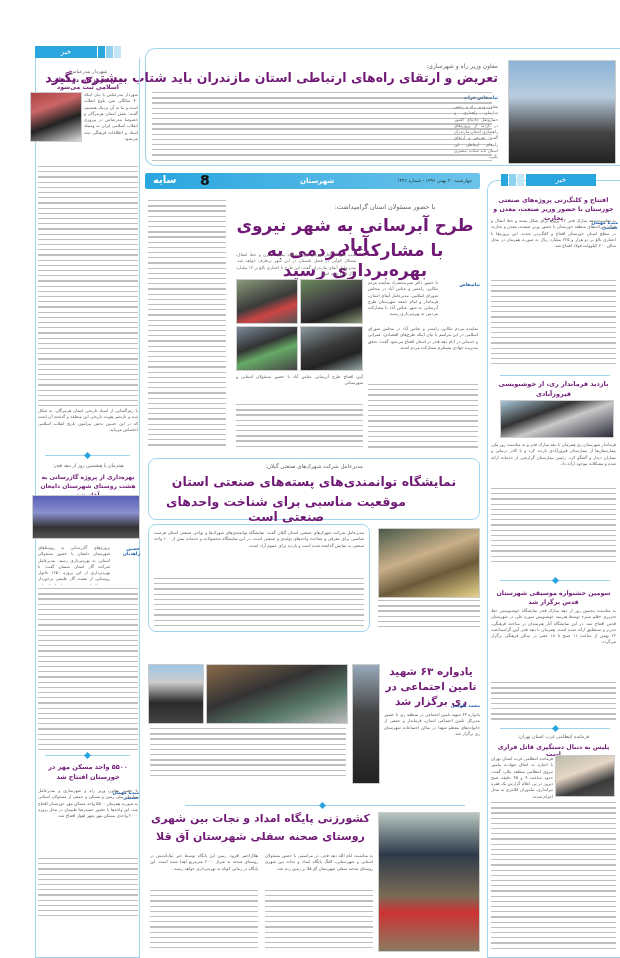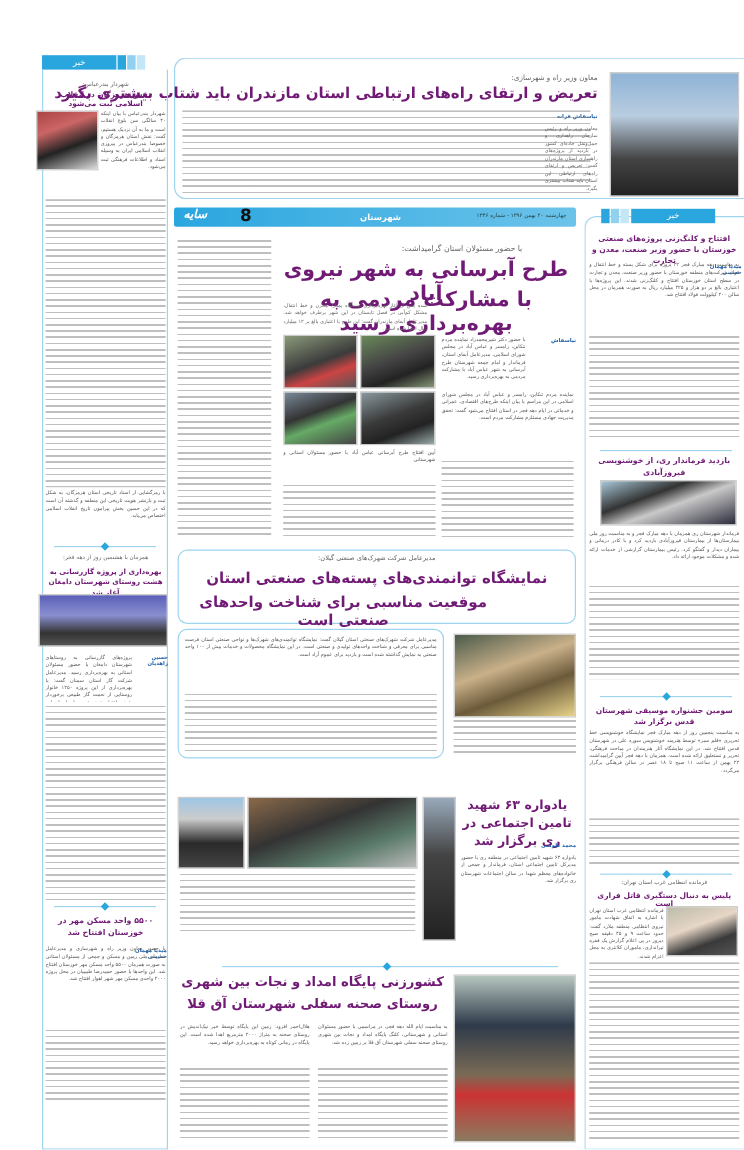--- a/index.html
+++ b/index.html
@@ -56,21 +56,21 @@
 <div class="abs txt lines" style="left:38px;top:588px;width:100px;height:162px"></div>
 <div class="divider" style="left:45px;top:755px;width:85px"></div>
 <div class="dot" style="left:85px;top:753px"></div>
 
 <div class="abs head" style="left:40px;top:762px;width:96px;font-size:6.5px;line-height:10px">۵۵۰۰ واحد مسکن مهر در خوزستان افتتاح شد</div>
 <div class="abs byline" style="left:107px;top:790px;width:32px">میدیا مهمان حسینی</div>
 <div class="abs txt" style="left:38px;top:788px;width:100px;height:68px">با حضور معاون وزیر راه و شهرسازی و مدیرعامل سازمان ملی زمین و مسکن و جمعی از مسئولان استانی به صورت همزمان ۵۵۰۰ واحد مسکن مهر خوزستان افتتاح شد. این واحدها با حضور حمیدرضا طبیبیان در محل پروژه ۲۰۰۰ واحدی مسکن مهر شهر اهواز افتتاح شد.</div>
 <div class="abs txt lines" style="left:38px;top:858px;width:100px;height:60px"></div>
 
 <div class="abs" style="left:145px;top:173px;width:335px;height:16px;background:linear-gradient(90deg,#2aa6df,#6cc3ea);border-radius:2px"></div>
-<div class="abs" style="left:153px;top:174px;color:#fff;font-size:10px;font-weight:bold;font-style:italic">سایه</div>
+<div class="abs" style="left:153px;top:174px;color:#fff;font-size:10px;font-weight:bold;">سایه</div>
 <div class="abs" style="left:200px;top:172px;color:#111;font-size:14px;font-weight:bold">8</div>
 <div class="abs" style="left:300px;top:177px;color:#fff;font-size:7px;font-weight:bold">شهرستان</div>
 <div class="abs" style="right:148px;top:178px;color:#244;font-size:4.6px">چهارشنبه ۲۰ بهمن ۱۳۹۶ - شماره ۱۳۴۶</div>
 
 <div class="abs kicker" style="right:145px;top:203px;width:180px;font-size:6.5px">با حضور مسئولان استان گرامیداشت:</div>
 <div class="abs head" style="right:145px;top:215px;width:240px;font-size:17px">طرح آبرسانی به شهر نیروی آباد</div>
 <div class="abs head" style="right:145px;top:240px;width:240px;font-size:17px">با مشارکت مردمی به بهره‌برداری رسید</div>
 <div class="abs txt lines" style="left:148px;top:200px;width:78px;height:248px"></div>
 <div class="abs photo" style="left:236px;top:279px;width:62px;height:45px;background:linear-gradient(160deg,#8a9a7a,#3b3b3b 50%,#c44 70%,#555)"></div>
 <div class="abs photo" style="left:300px;top:279px;width:63px;height:45px;background:linear-gradient(160deg,#6a8a5a,#444 45%,#222 70%,#8a9a7a)"></div>

